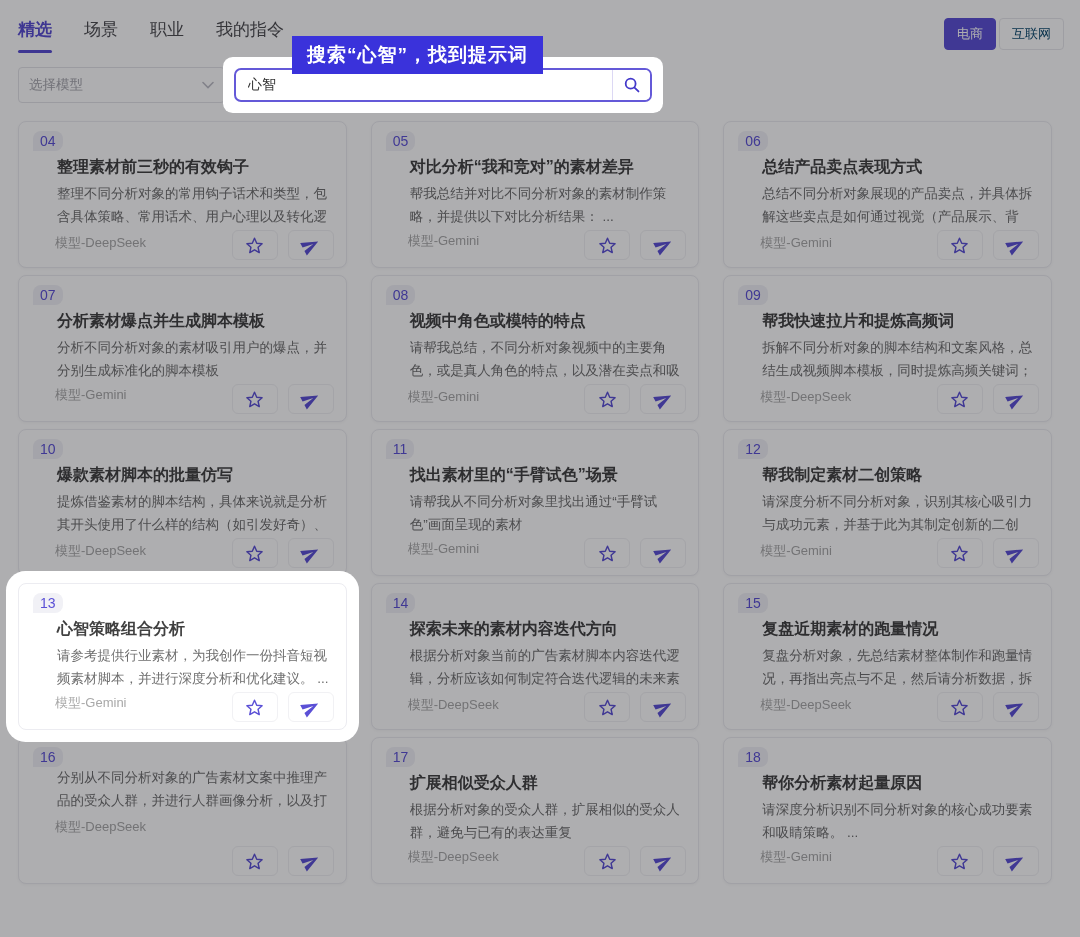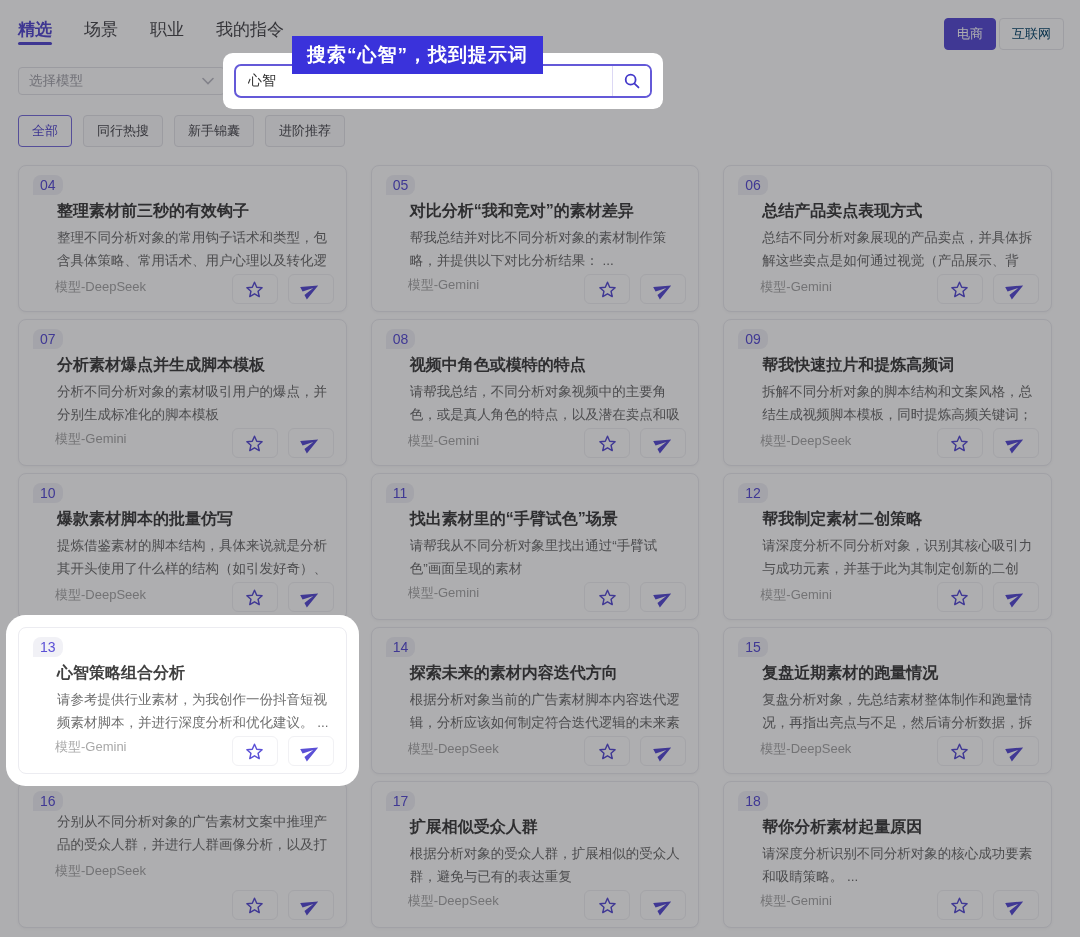--- a/index.html
+++ b/index.html
@@ -12,42 +12,42 @@
   .overlay {
     position:absolute; inset:0; background:rgba(10,10,16,0.33);
     z-index:50; pointer-events:none;
   }
   
   .topbar {
     display:flex; justify-content:space-between; align-items:flex-start;
     padding:18px 16px 0 18px;
   }
   .tabs { display:flex; gap:32px; align-items:center; }
-  .tab { font-size:17px; color:#4c4c50; cursor:pointer; position:relative; padding-bottom:4px; }
+  .tab { font-size:17px; color:#4c4c50; cursor:pointer; position:relative; padding-bottom:12px; }
   .tab.active { color:#584dd2; font-weight:bold; }
   .tab.active::after {
     content:""; position:absolute; left:0; bottom:0; width:34px; height:3px;
     border-radius:2px; background:#584dd2;
   }
   .region-toggle { display:flex; gap:3px; }
   .region-btn {
     font-size:13px; padding:6px 12px; border-radius:4px; border:1px solid #e8e8ec;
     background:#fff; color:#0c4a6e; cursor:pointer; font-family:inherit;
   }
   .region-btn.active { background:#5b50d6; border-color:#5b50d6; color:#ffffff; }
   
   .annotation {
     position:absolute; left:292px; top:36px; z-index:70;
     background:#3a32db; color:#fff; font-size:19px; font-weight:bold;
     padding:6px 15px; letter-spacing:1px; white-space:nowrap;
   }
   
   .controls { display:flex; align-items:center; gap:9px; margin:14px 0 0 18px; }
   .select {
-    width:207px; height:28px; border:1px solid #e3e3e8; border-radius:4px;
+    width:207px; height:36px; border:1px solid #e3e3e8; border-radius:4px;
     display:flex; justify-content:space-between; align-items:center;
     padding:12px 10px; color:#a6a6ad; font-size:13.5px; background:#fff; cursor:pointer;
   }
   .search-wrap {
     position:relative; z-index:60; background:#fff;
     box-shadow:0 0 0 11px #fff; border-radius:3px;
   }
   .search-box {
     display:flex; width:418px; height:34px; border:2px solid #6459d8;
     border-radius:7px; background:#fff; overflow:hidden; align-items:stretch;
@@ -125,26 +125,20 @@
         <button class="search-btn">
           <svg width="18" height="18" viewBox="0 0 20 20">
             <circle cx="8.5" cy="8.5" r="5.5" fill="none" stroke="#4338ca" stroke-width="2"></circle>
             <line x1="12.8" y1="12.8" x2="17.2" y2="17.2" stroke="#4338ca" stroke-width="2" stroke-linecap="round"></line>
           </svg>
         </button>
       </div>
     </div>
   </div>
 
-  <div class="chips" id="chips">
-      <button class="chip active">全部</button>
-      <button class="chip">同行热搜</button>
-      <button class="chip">新手锦囊</button>
-      <button class="chip">进阶推荐</button>
-    </div>
 
   <div class="grid" id="grid">
   <div class="card">
     <span class="card-num">04</span>
     <div class="card-title">整理素材前三秒的有效钩子</div>
     <div class="card-desc">整理不同分析对象的常用钩子话术和类型，包含具体策略、常用话术、用户心理以及转化逻辑，使用表格...</div>
     <div class="card-model">模型-DeepSeek</div>
     <div class="card-actions">
       <button class="icon-btn">
         <svg width="19" height="19" viewBox="0 0 24 24">

